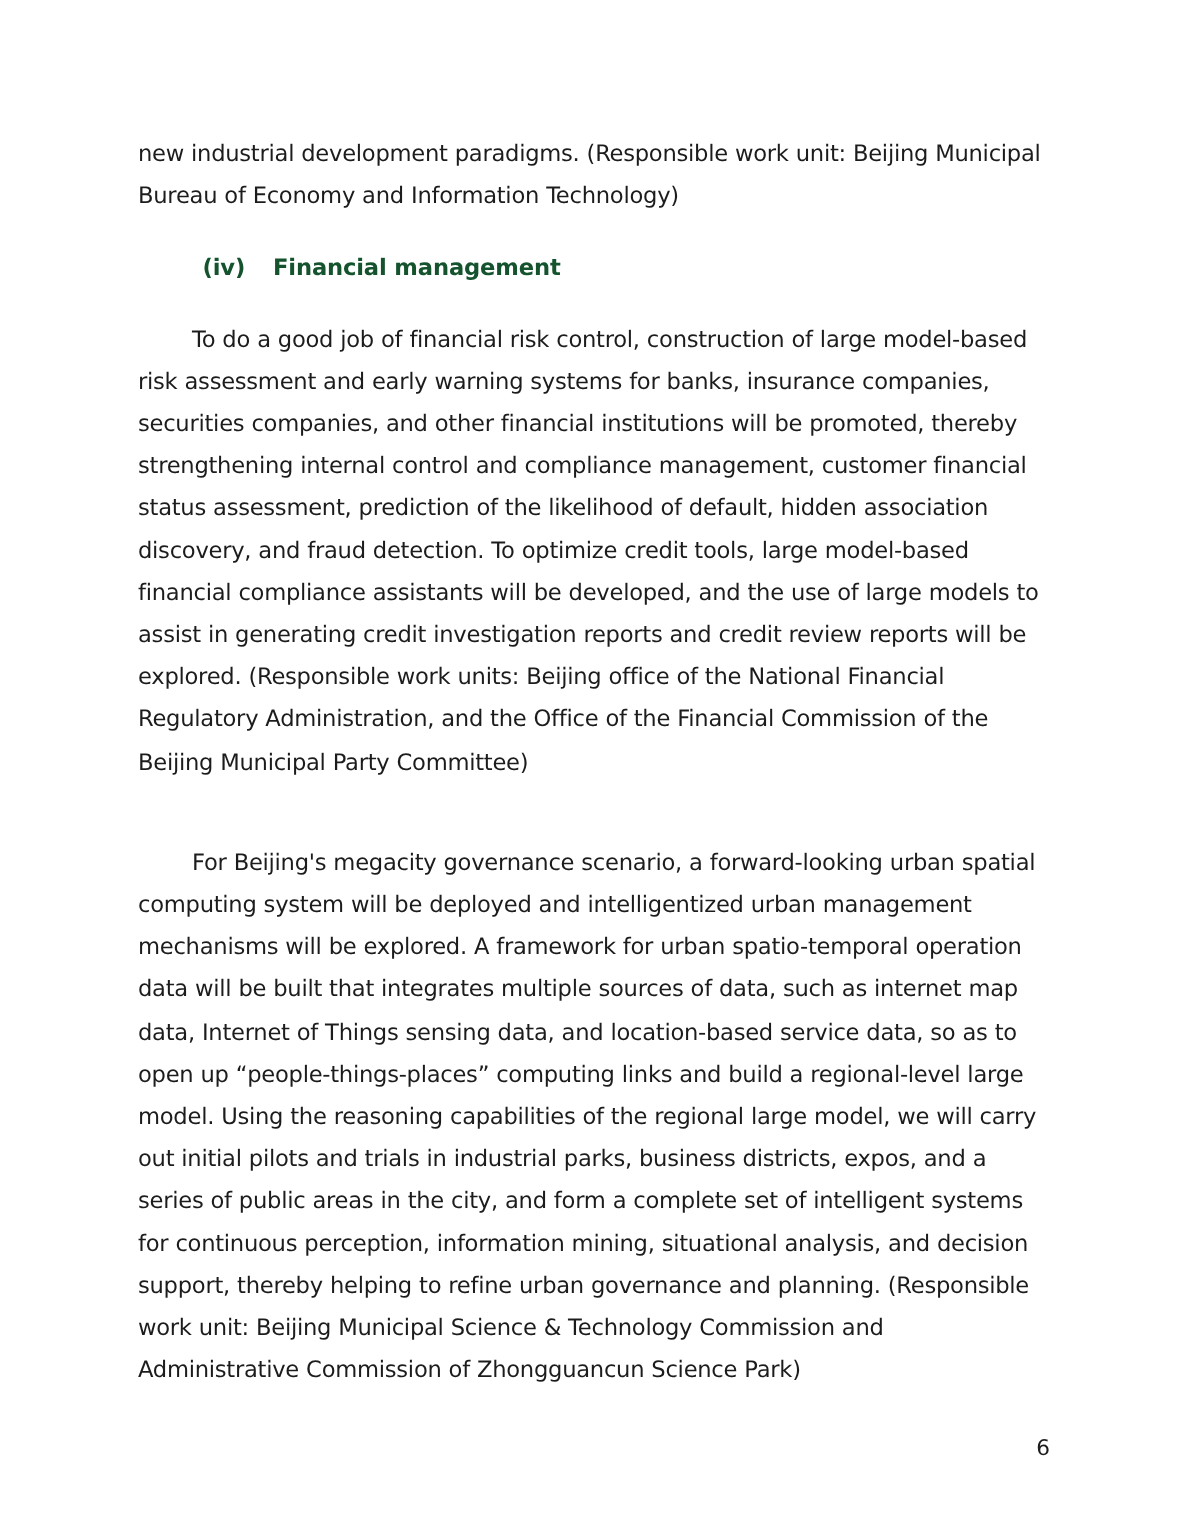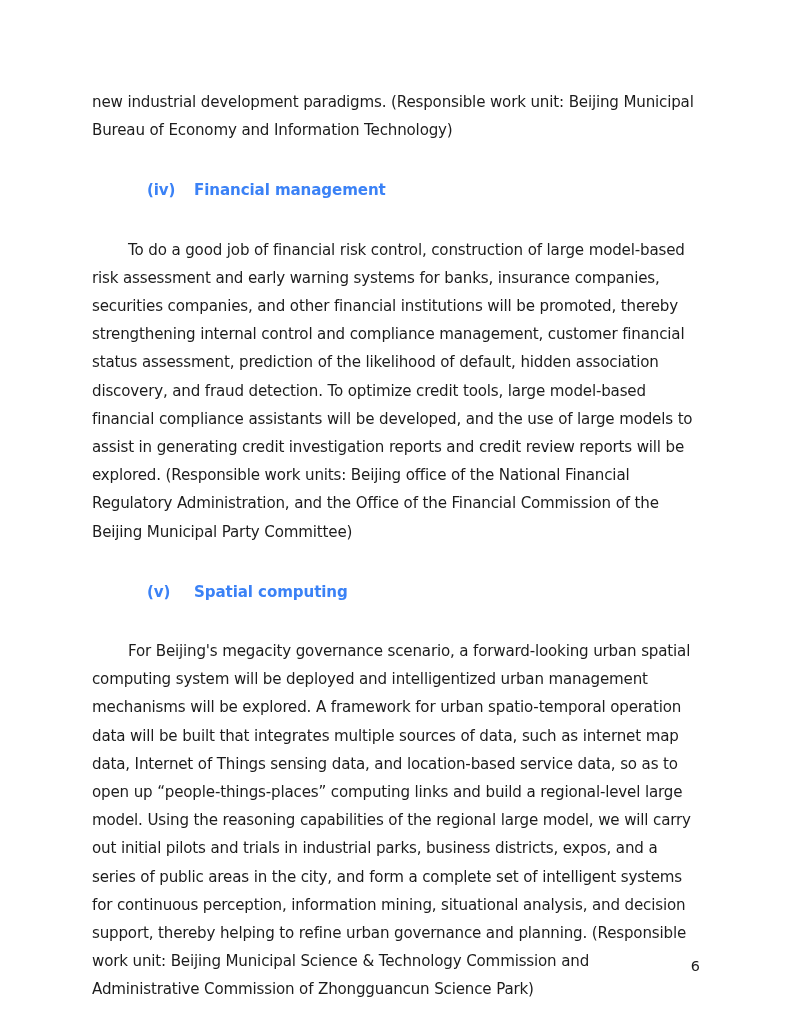--- a/index.html
+++ b/index.html
@@ -56,22 +56,22 @@
   }
   .gap-sm {
     height: 19px;
   }
 
   
   .heading {
     font-size: 15.1px;
     line-height: 28.2px;
     font-weight: bold;
-    color: #3b82f6;
-    margin: 12px;
+    color: #14532d;
+    margin: 0;
     padding-left: 43px;
     letter-spacing: -0.1px;
     white-space: nowrap;
   }
   .heading .numeral {
     display: inline-block;
     width: 47px;
     font-weight: bold;
   }
   .heading .htitle {
@@ -104,23 +104,20 @@
     <p class="heading">
       <span class="numeral">(iv)</span><span class="htitle">Financial management</span>
     </p>
 
     <div class="gap-sm"></div>
 
     <p class="para para-indent">To do a good job of financial risk control, construction of large model-based risk assessment and early warning systems for banks, insurance companies, securities companies, and other financial institutions will be promoted, thereby strengthening internal control and compliance management, customer financial status assessment, prediction of the likelihood of default, hidden association discovery, and fraud detection. To optimize credit tools, large model-based financial compliance assistants will be developed, and the use of large models to assist in generating credit investigation reports and credit review reports will be explored. (Responsible work units: Beijing office of the National Financial Regulatory Administration, and the Office of the Financial Commission of the Beijing Municipal Party Committee)</p>
 
     <div class="gap"></div>
 
-    <p class="heading">
-      <span class="numeral">(v)</span><span class="htitle">Spatial computing</span>
-    </p>
 
     <div class="gap-sm"></div>
 
     <p class="para para-indent">For Beijing's megacity governance scenario, a forward-looking urban spatial computing system will be deployed and intelligentized urban management mechanisms will be explored. A framework for urban spatio-temporal operation data will be built that integrates multiple sources of data, such as internet map data, Internet of Things sensing data, and location-based service data, so as to open up “people-things-places” computing links and build a regional-level large model. Using the reasoning capabilities of the regional large model, we will carry out initial pilots and trials in industrial parks, business districts, expos, and a series of public areas in the city, and form a complete set of intelligent systems for continuous perception, information mining, situational analysis, and decision support, thereby helping to refine urban governance and planning. (Responsible work unit: Beijing Municipal Science &amp; Technology Commission and Administrative Commission of Zhongguancun Science Park)</p>
 
     <div class="gap"></div>
 
 
     <div class="gap-sm"></div>
 

